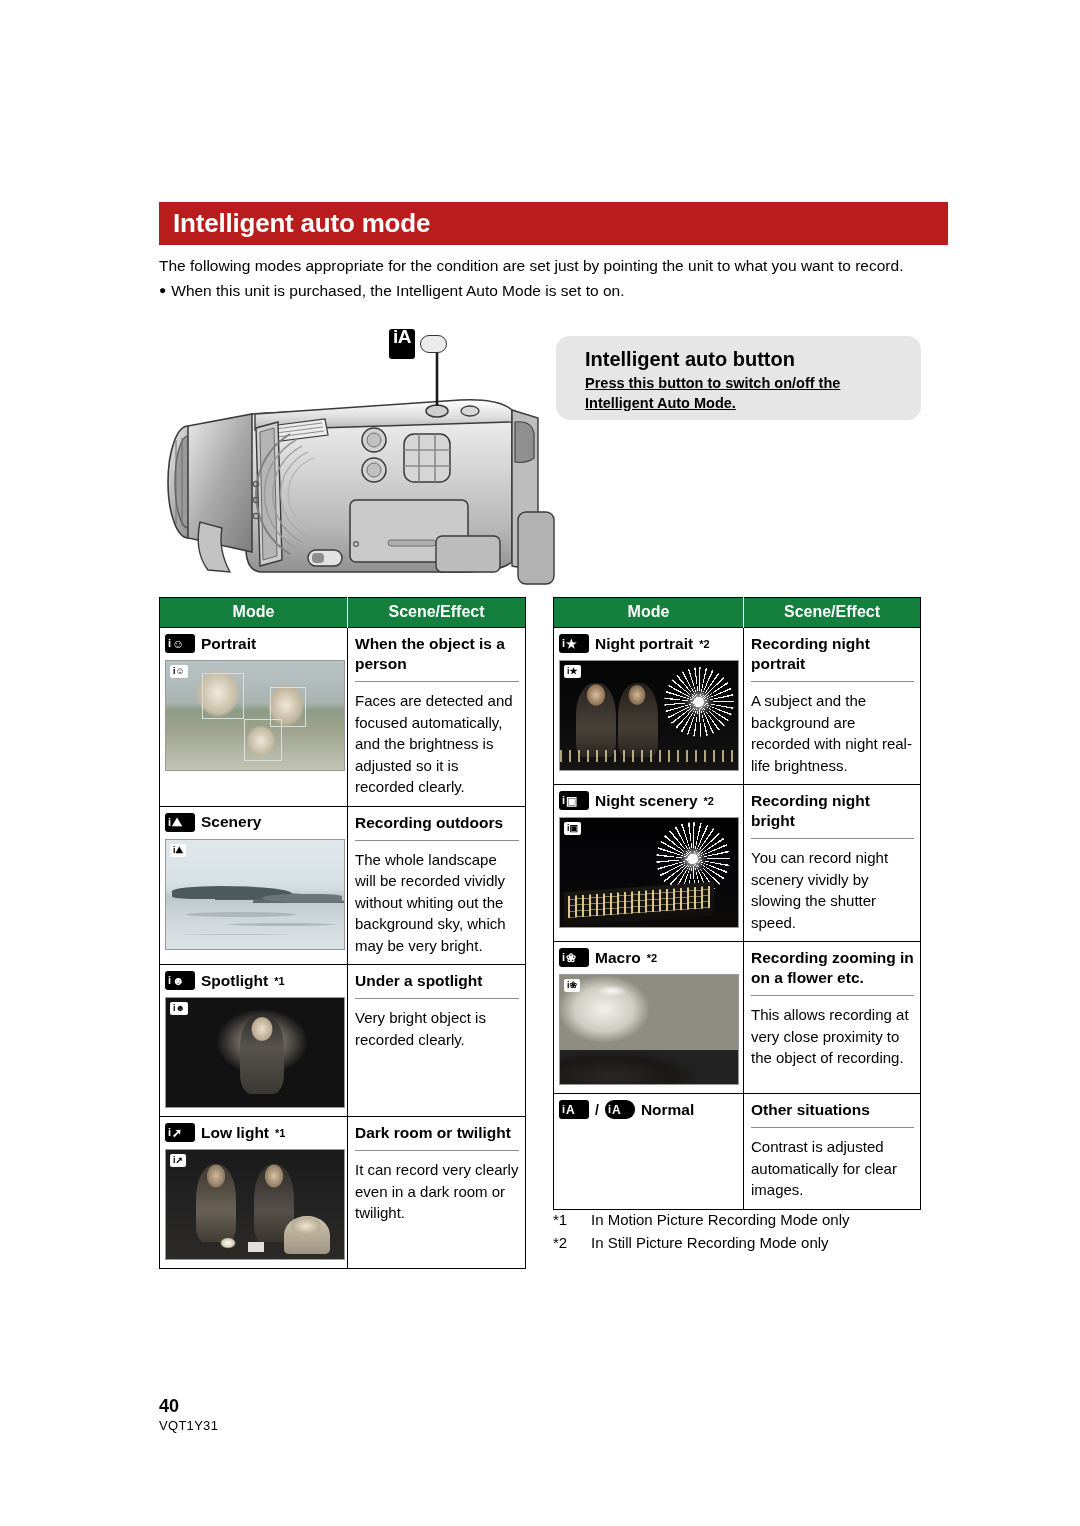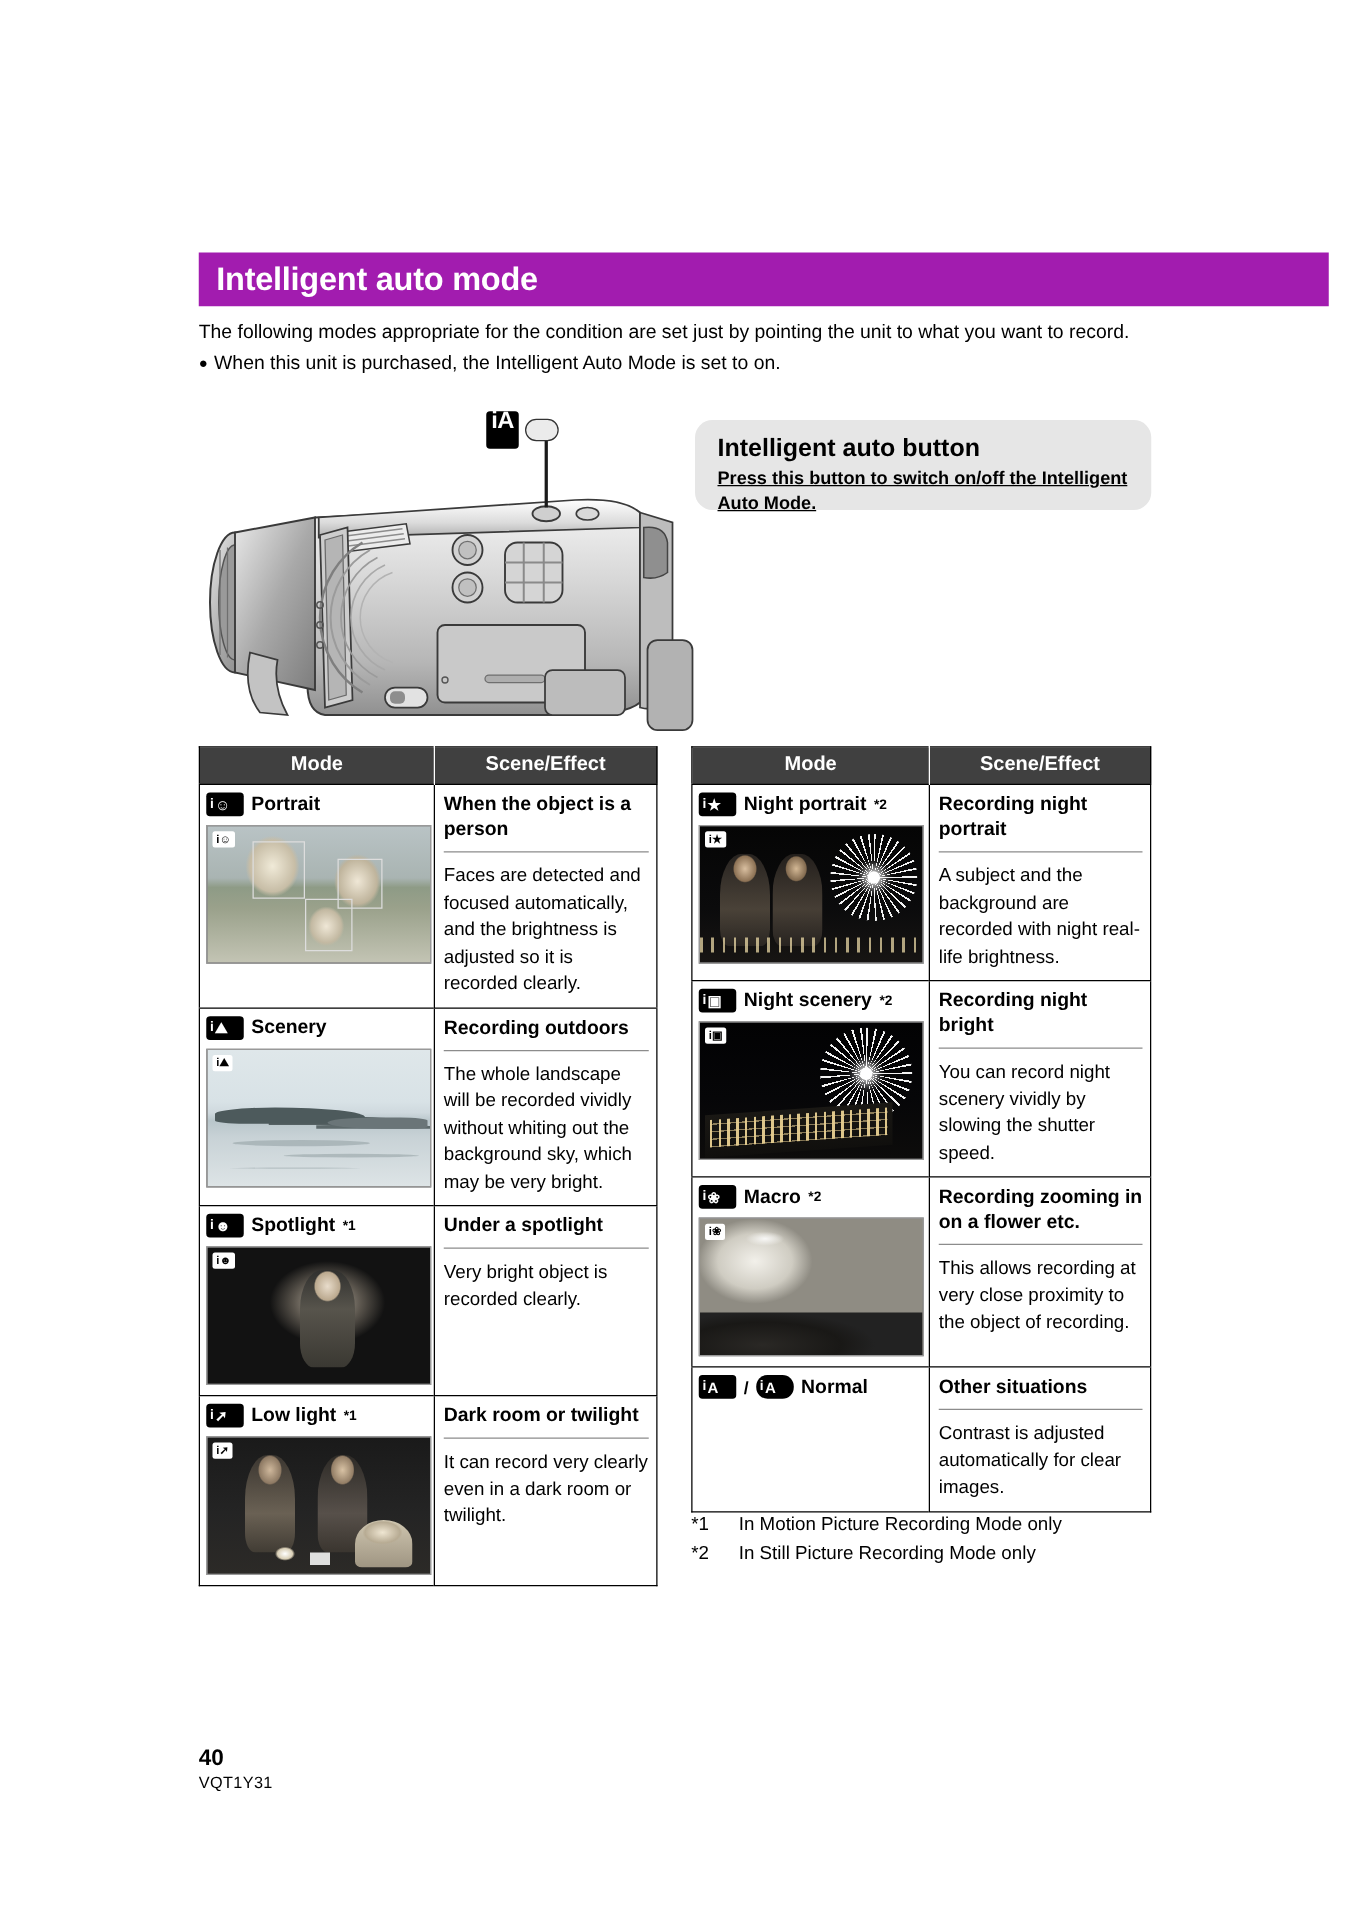--- a/index.html
+++ b/index.html
@@ -20,23 +20,23 @@
     left: 0; top: 0;
     width: 1080px;
     height: 1526px;
   }
 
   
   .title-bar {
     position: absolute;
     left: 159px;
     top: 202px;
-    width: 904px;
+    width: 789px;
     height: 43px;
-    background: #a21caf;
+    background: #b91c1c;
     display: flex;
     align-items: center;
   }
   .title-bar .title-text {
     color: #ffffff;
     font-size: 26px;
     font-weight: bold;
     padding-left: 14px;
     letter-spacing: -0.2px;
   }
@@ -61,25 +61,25 @@
     line-height: 21px;
     margin-right: 5px;
   }
 
   
   .callout {
     position: absolute;
     left: 556px;
     top: 336px;
     width: 365px;
-    height: 72px;
+    height: 84px;
     background: #e6e6e6;
     border-radius: 14px;
     box-sizing: border-box;
-    padding: 11px 16px 0 18px;
+    padding: 11px 16px 0 29px;
   }
   .callout-title {
     font-size: 20px;
     font-weight: bold;
     line-height: 25px;
   }
   .callout-body {
     font-size: 14.5px;
     font-weight: bold;
     line-height: 19.5px;
@@ -130,21 +130,21 @@
   }
   .mtable.left  { left: 159px; top: 597px; width: 366px; }
   .mtable.right { left: 553px; top: 597px; width: 367px; }
 
   .mtable col.c-mode  { width: 188px; }
   .mtable col.c-scene { width: 178px; }
   .mtable.right col.c-mode  { width: 190px; }
   .mtable.right col.c-scene { width: 177px; }
 
   .mtable th {
-    background: #404040;
+    background: #15803d;
     color: #fff;
     font-size: 16px;
     font-weight: bold;
     text-align: center;
     padding: 5px 0 6px 0;
     border-right: 1.5px solid #fff;
   }
   .mtable th:last-child { border-right: none; }
 
   .mtable td {

